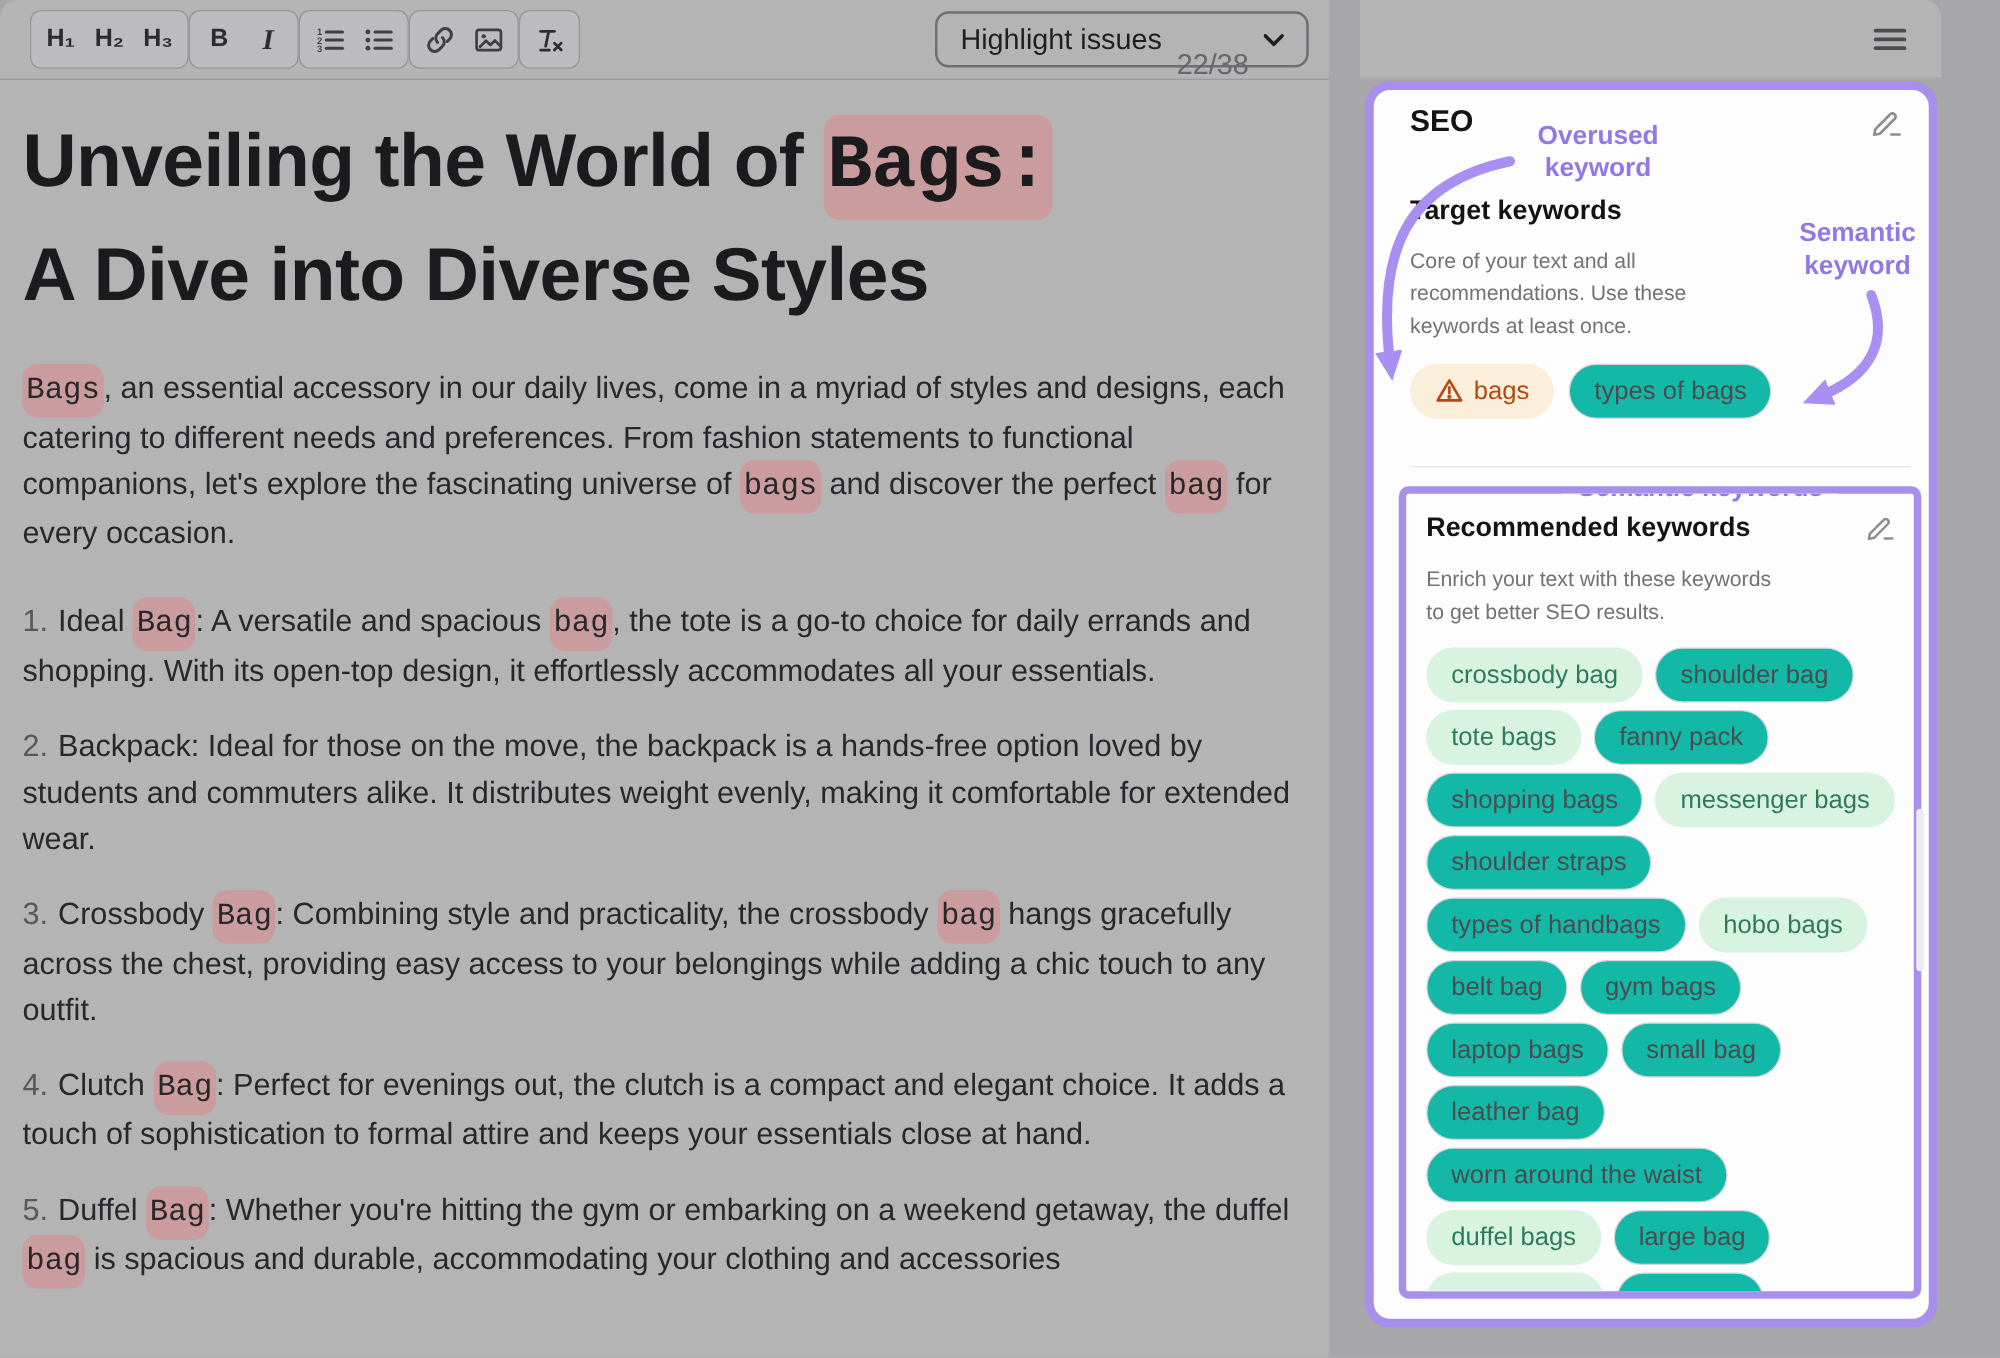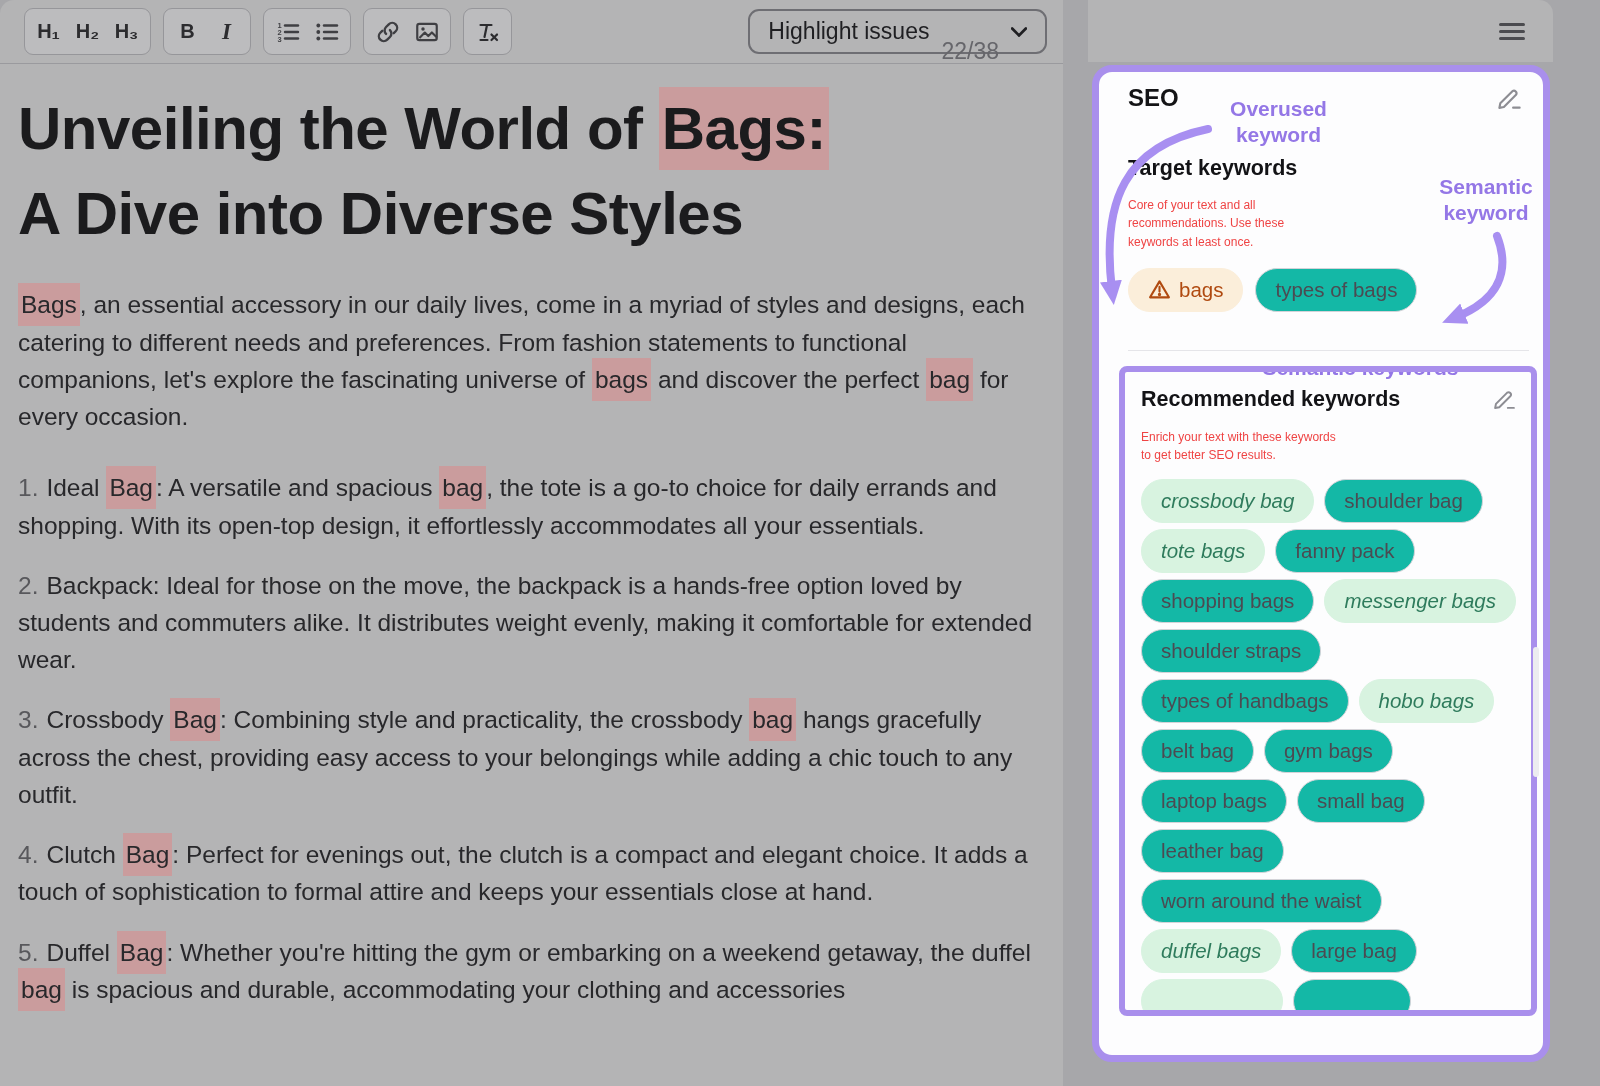--- a/index.html
+++ b/index.html
@@ -8,21 +8,21 @@
     background:#a7a7aa;
     font-family:"Liberation Sans","DejaVu Sans",sans-serif;
   }
   
   .editor{
     position:absolute;left:0;top:0;width:1063px;height:1086px;
     background:#b4b4b5;border-top-left-radius:14px;
   }
   .toolbar{
     height:63px;border-bottom:1px solid #9a9a9e;
-    display:flex;align-items:center;padding:0 16px 0 24px;gap:12px;
+    display:flex;align-items:center;padding:0 16px 0 24px;gap:0;
   }
   .tb-group{
     display:flex;align-items:center;gap:2px;
     border:1px solid #96969a;border-radius:9px;background:#bcbcbe;
     height:47px;padding:0 5px;box-sizing:border-box;
   }
   .tb-btn{
     min-width:37px;height:39px;border:none;background:transparent;
     display:flex;align-items:center;justify-content:center;
     font-family:"Liberation Sans","DejaVu Sans",sans-serif;
@@ -39,21 +39,21 @@
   }
   .hl-issues .count{color:#66666b;margin-top:40px;}
   .doc{padding:22px 20px 0 18px;}
   .doc-title{
     font-size:60px;font-weight:bold;color:#1b1b1d;line-height:1.42;
     margin:0 0 30px 0;letter-spacing:-.5px;
   }
   .doc p{font-size:24.5px;line-height:1.52;color:#28282b;margin:0 0 34px 0;max-width:1030px;}
   .doc p.li{margin:0 0 23px 0;}
   .doc .num{color:#58585c;margin-right:8px;}
-  .hl{background:#ca9c9d;border-radius:0;padding:8px 3px;}
+  .hl{background:#ca9c9d;border-radius:12px;padding:8px 3px;font-family:Liberation Mono, monospace;}
   
   .side{position:absolute;left:1088px;top:0;width:465px;height:1086px;}
   .side-topbar{height:62px;background:#b4b4b5;border-top-right-radius:14px;position:relative;}
   .hamburger{position:absolute;right:28px;top:23px;width:26px;height:17px;cursor:pointer;}
   .hamburger span{display:block;height:3px;border-radius:2px;background:#4b4b4f;margin-bottom:4px;}
   .seo-panel{
     position:absolute;left:4px;top:65px;width:458px;height:997px;box-sizing:border-box;
     background:#fdfdfe;border:7px solid #a98fec;border-radius:20px;
     padding:12px 20px 0 29px;
   }
@@ -61,28 +61,28 @@
   .seo-title{font-size:24px;font-weight:bold;color:#141416;line-height:1.15;}
   .edit-btn{background:none;border:none;padding:0;cursor:pointer;}
   .annotation{
     position:absolute;color:#9477e6;font-weight:bold;font-size:21px;
     line-height:1.25;text-align:center;z-index:4;
   }
   .ann-overused{left:92px;top:24px;width:175px;}
   .ann-missing{left:328px;top:102px;width:118px;}
   .tk-heading{font-size:21.5px;font-weight:bold;color:#131316;margin-top:42px;line-height:1.2;}
   .tk-desc,.rk-desc{
-    font-size:12px;line-height:1.55;color:#ef4444;margin-top:14px;white-space:pre-line;
+    font-size:17px;line-height:1.55;color:#737373;margin-top:14px;white-space:pre-line;
   }
   .pill{
     display:inline-flex;align-items:center;gap:8px;height:44px;box-sizing:border-box;
     border-radius:23px;padding:0 19px;font-size:20.5px;white-space:nowrap;cursor:pointer;
   }
   .pill.warn{background:#fbeeda;color:#b04a10;border:1.5px solid #fbeeda;}
-  .pill.used{background:#d8f3e0;color:#2e7b5c;border:1.5px solid #d8f3e0;font-style:italic;}
+  .pill.used{background:#d8f3e0;color:#2e7b5c;border:1.5px solid #d8f3e0;}
   .pill.unused{background:#14b8a6;color:#4b4b52;border:1.5px solid #d3d3d8;}
   .target-pills{display:flex;gap:12px;margin-top:16px;}
   .divider{height:1px;background:#e5e5e9;margin:38px -6px 0 0;}
   .semantic-box{
     position:relative;margin-top:15px;width:418px;height:650px;box-sizing:border-box;
     border:6px solid #a98fec;border-radius:8px;padding:14px 14px 0 16px;
     overflow:hidden;margin-left:-9px;
   }
   .semantic-label{
     position:absolute;top:-16px;left:58%;transform:translateX(-50%);

